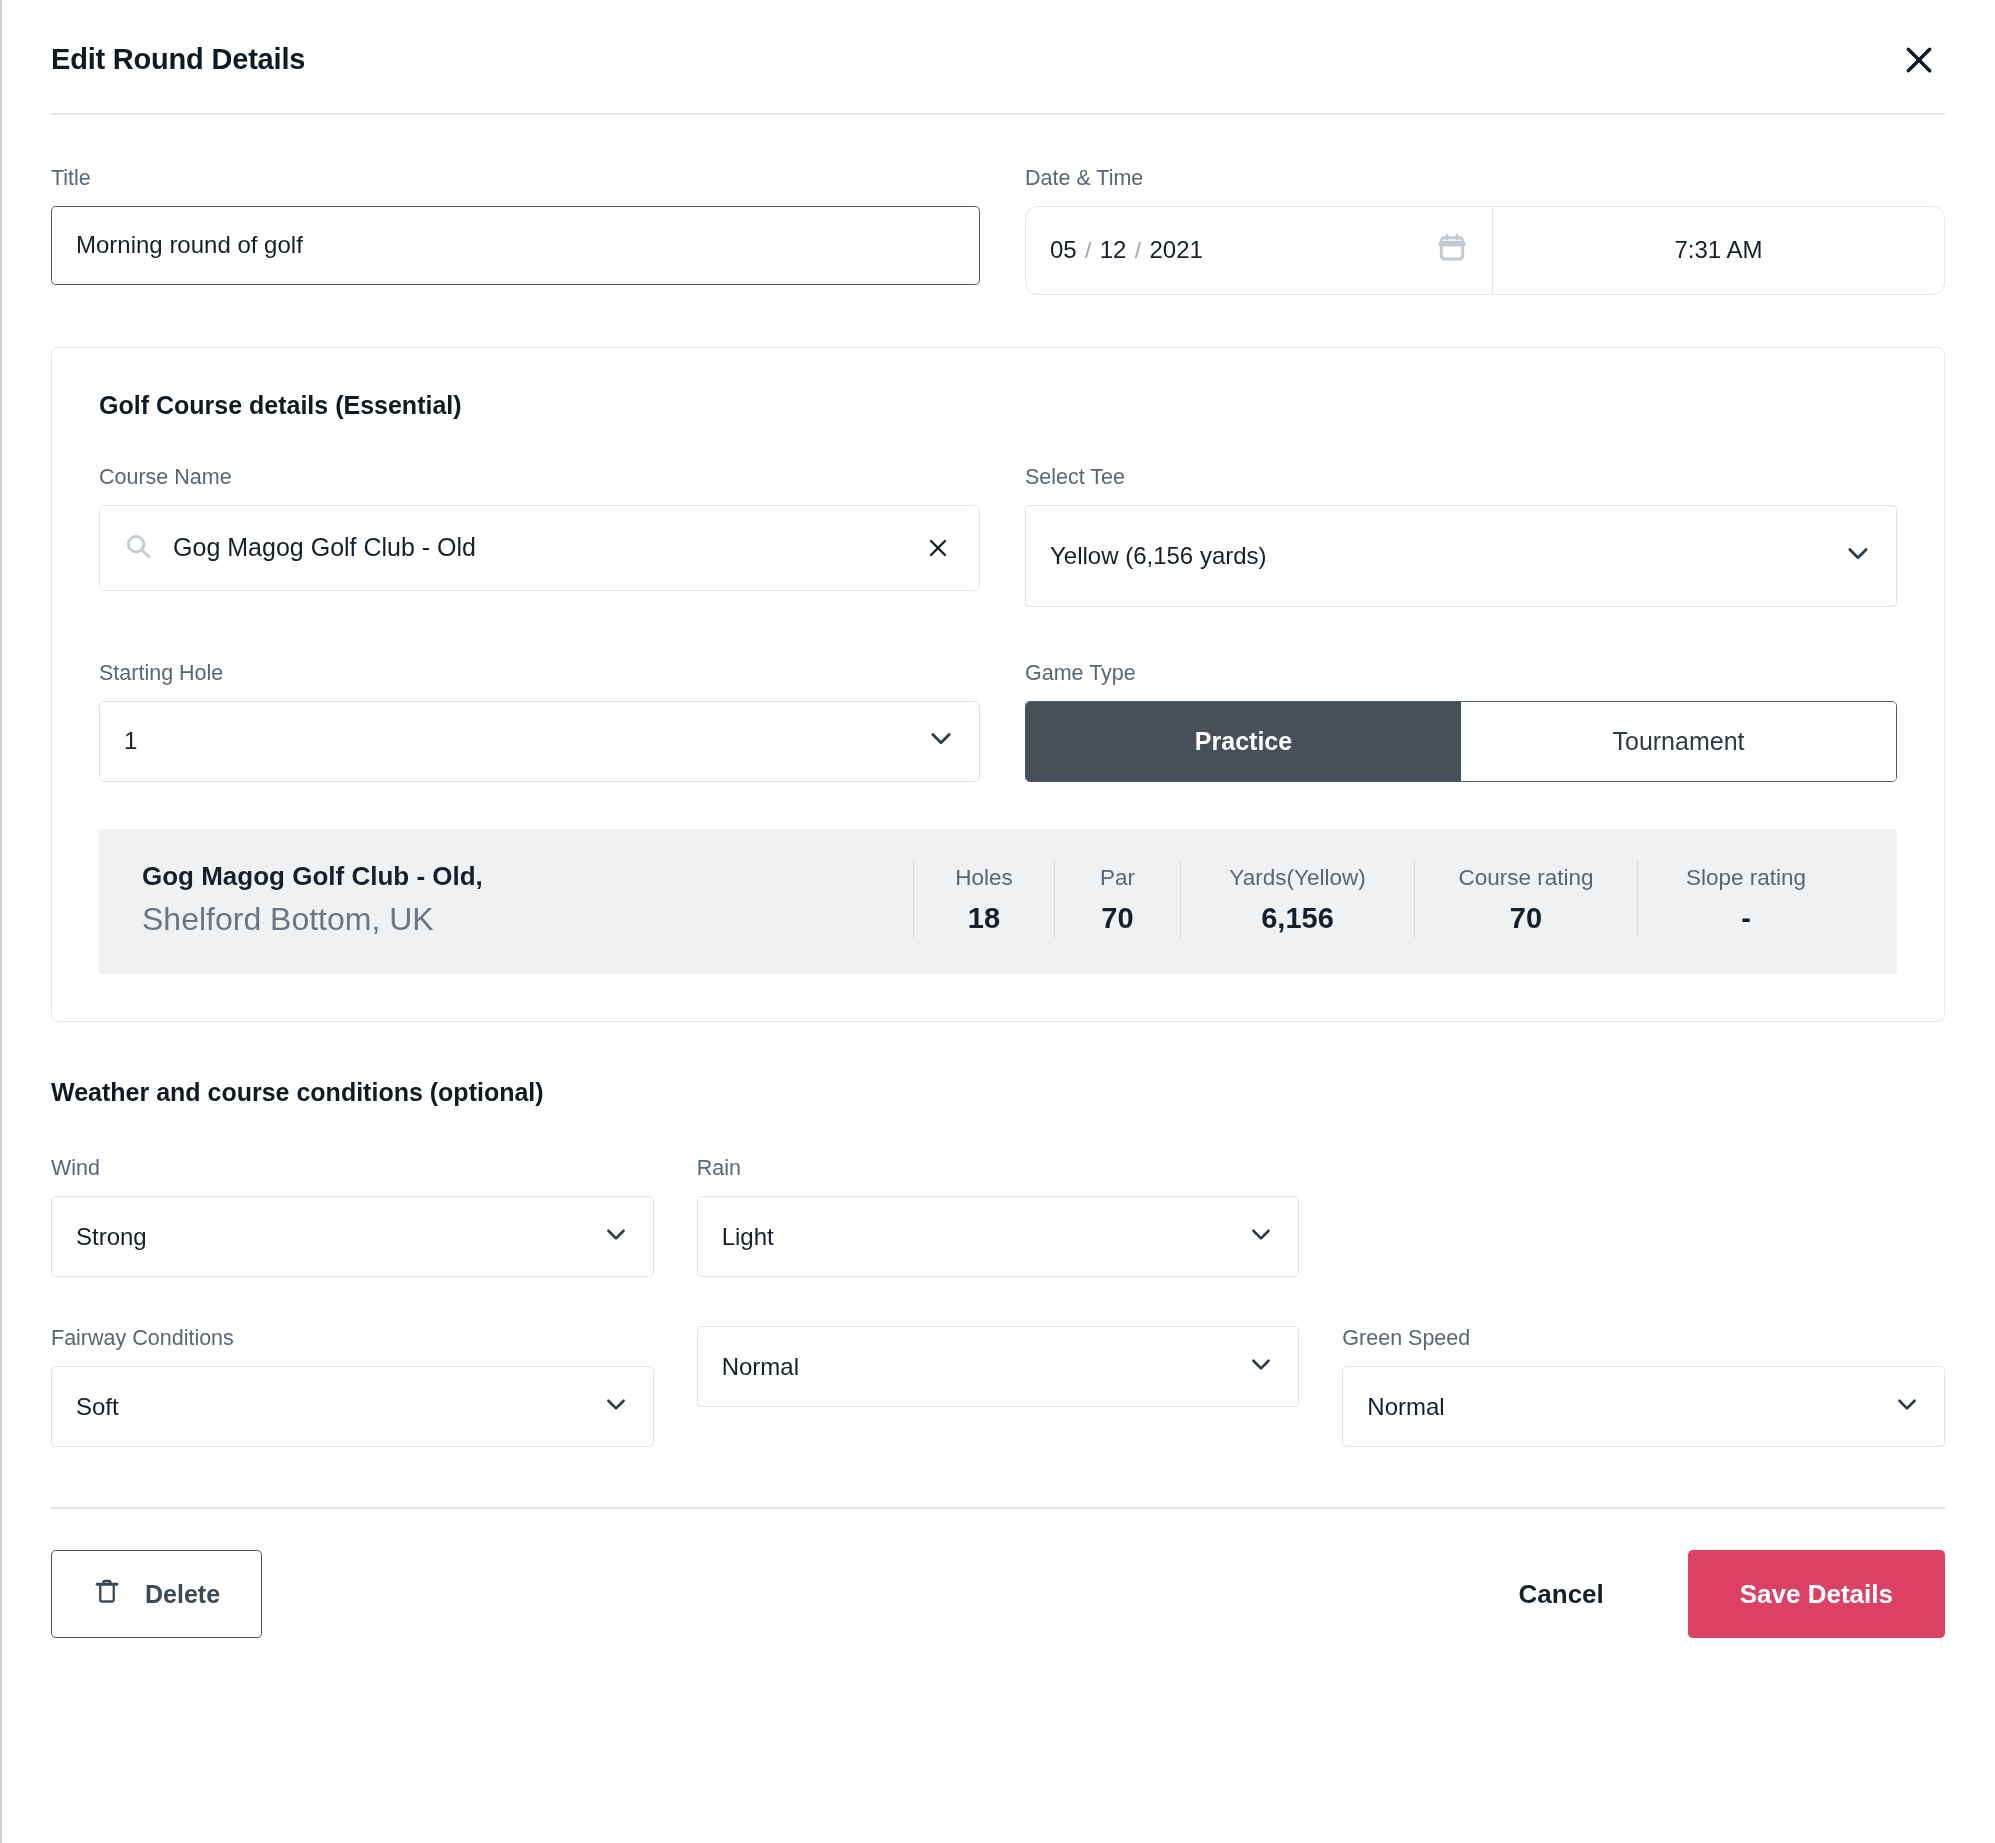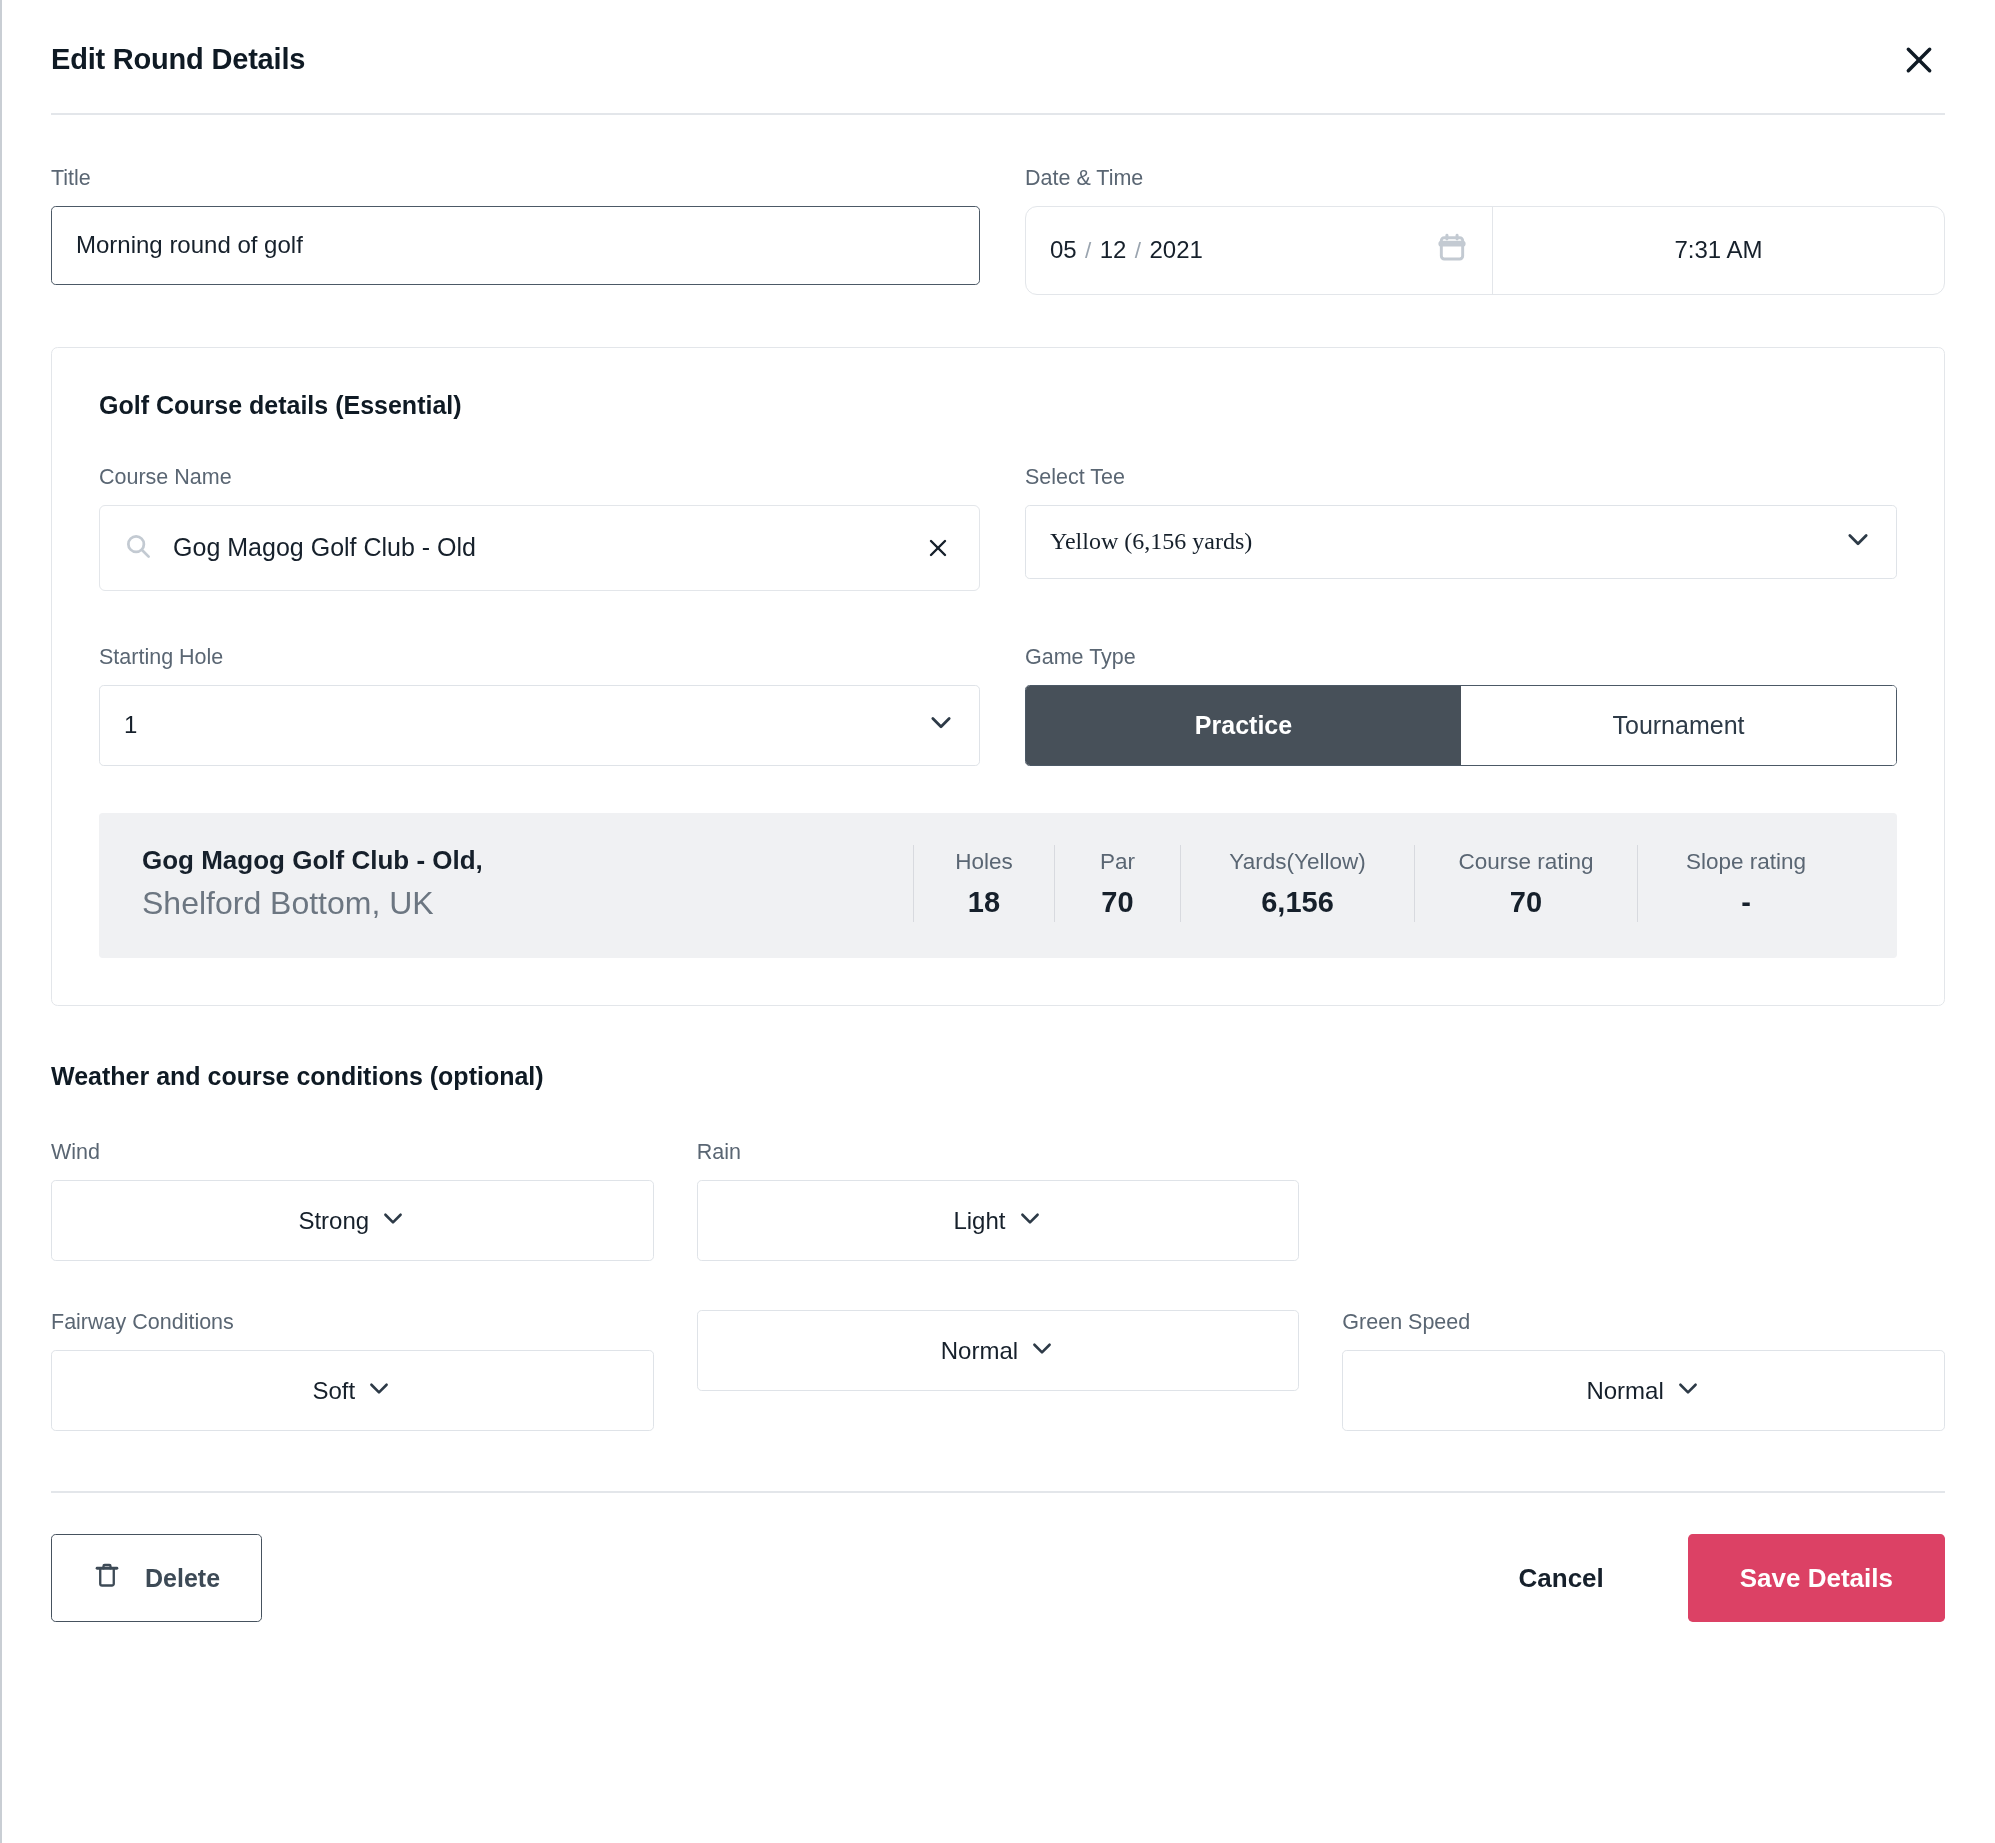--- a/index.html
+++ b/index.html
@@ -173,21 +173,21 @@
     font-size: 25px;
     color: #16202b;
     margin-left: 20.6px;
   }
   .clear-x {
     width: 37px; height: 37px;
     display: flex; align-items: center; justify-content: center;
     cursor: pointer;
   }
 
-  .tee-select { height: 74px; font-family: Liberation Serif, serif; }
+  .tee-select { height: 102px; }
   .hole-select { height: 81px; }
 
   .course-row.second { margin-top: 54px; }
 
   
   .toggle-group {
     display: flex;
     height: 81px;
     border: 1.9px solid #4c5966;
     border-radius: 4.7px;
@@ -247,21 +247,21 @@
     font-size: 25px;
     font-weight: bold;
     color: #0f1a24;
   }
   .weather-row {
     display: flex;
     gap: 43px;
     margin-top: 49px;
   }
   .w-col { width: 603px; }
-  .w-col .select-box { height: 81px; justify-content: center; }
+  .w-col .select-box { height: 81px; }
 
   
   .footer-rule {
     margin-top: 60px;
     height: 1.9px;
     background: #e3e6ea;
   }
   .footer {
     display: flex;
     align-items: center;

